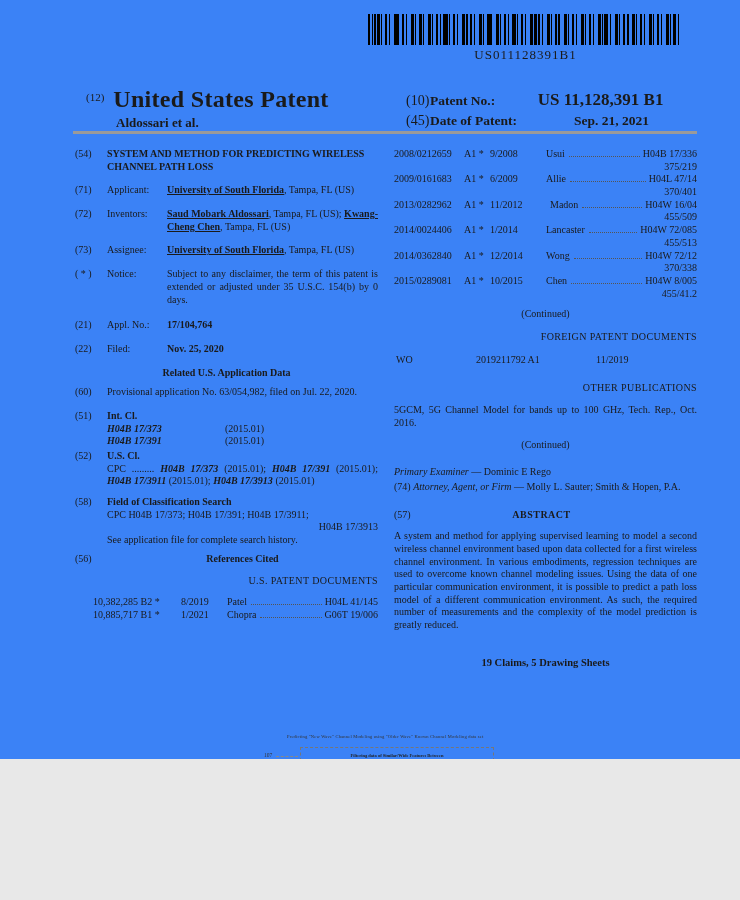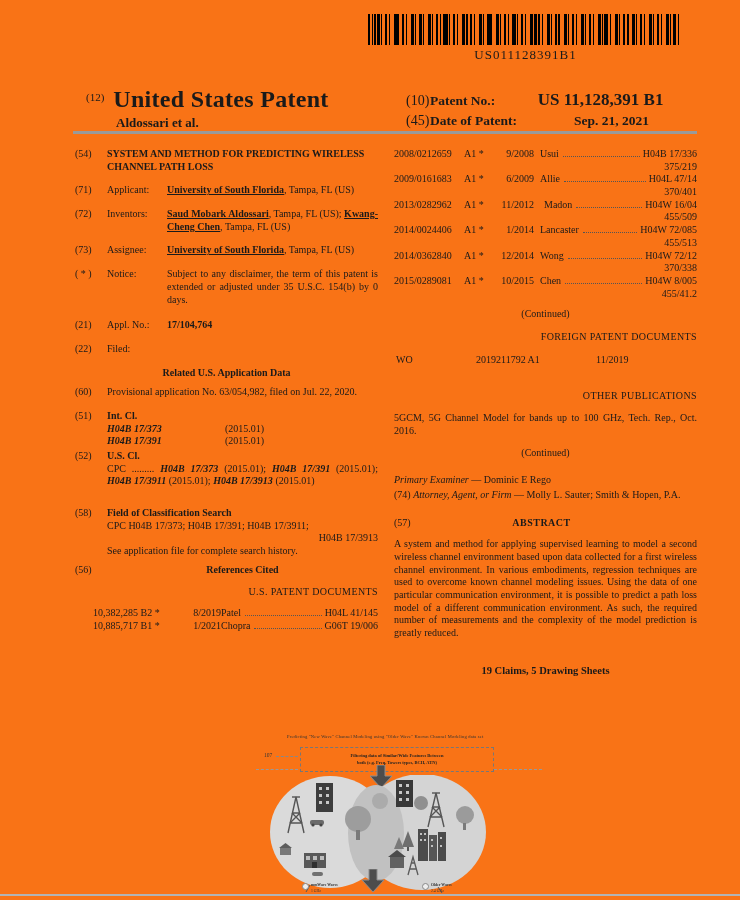--- a/index.html
+++ b/index.html
@@ -1,17 +1,17 @@
 <!DOCTYPE html>
 <html><head>
 <meta charset="utf-8">
 <style>
   html,body{margin:0;padding:0;background:#e8e8e8;}
   .page{
-    position:relative;width:740px;height:900px;background:#f97316;
+    position:relative;width:740px;height:759px;background:#3b82f6;
     font-family:"Liberation Serif","DejaVu Serif",serif;color:#1a1a1a;
     overflow:hidden;margin:0 auto;
   }
   
   .barcode-wrap{position:absolute;left:368px;top:14px;width:315px;text-align:center;}
   .barcode{
     height:31px;width:100%;
     background:
       repeating-linear-gradient(90deg,#000 0 2px,transparent 2px 4px,#000 4px 5px,transparent 5px 9px,#000 9px 12px,transparent 12px 13px,#000 13px 14px,transparent 14px 17px),
       repeating-linear-gradient(90deg,transparent 0 6px,#000 6px 8px,transparent 8px 23px);
@@ -41,31 +41,31 @@
   .bold{font-weight:bold;}
   .ital{font-style:italic;}
   .bi{font-weight:bold;font-style:italic;}
   .sec-head{text-align:center;font-weight:bold;margin-bottom:7px;}
   .sub-head{text-align:right;margin:9px 0 9px 0;letter-spacing:.4px;}
   .intcl-row{display:grid;grid-template-columns:118px 1fr;}
   .cpc-block{text-align:justify;}
   .fline2{text-align:right;}
   .ref-row{display:flex;align-items:baseline;padding-left:18px;}
   .ref-row .num{width:88px;white-space:nowrap;}
-  .ref-row .date{width:40px;text-align:right;white-space:nowrap;}
+  .ref-row .date{width:40px;margin-right:6px;white-space:nowrap;}
   .ref-row .nme{white-space:nowrap;}
   .ldr{flex:1;border-bottom:1px dotted #555;margin:0 3px 2px 4px;min-width:14px;}
   .cls{white-space:nowrap;}
   .rref .num{width:70px;}
   .rref .kind{width:26px;}
   .rref .date{width:44px;}
   .rref{padding-left:0;}
   .sub-line{text-align:right;}
   .continued{text-align:center;margin:8px 0 10px 0;}
-  .foreign-row{display:flex;margin:10px 0 24px 2px;}
+  .foreign-row{display:flex;margin:10px 0 16px 2px;}
   .foreign-row .off{width:80px;}
   .foreign-row .fnum{width:120px;}
   .claims{ text-align:center;font-weight:bold;margin-top:24px;font-size:10.5px;}
   .abs-head{display:grid;grid-template-columns:32px 1fr;margin:16px 0 8px 0;}
   .abs-head .ah{text-align:center;font-weight:bold;letter-spacing:.5px;padding-right:40px;}
   
   .fig{position:absolute;left:0;top:728px;width:740px;height:172px;}
   .fig-caption{position:absolute;left:287px;top:6px;font-size:4.5px;color:#333;letter-spacing:.2px;white-space:nowrap;}
   .fig-ref{position:absolute;left:264px;top:24px;font-size:5.5px;color:#333;}
   .fig-ref-leader{position:absolute;left:276px;top:28px;width:22px;border-top:1px dashed #888;}
@@ -153,20 +153,21 @@
 
       <div class="item3">
         <span class="tagc">(21)</span>
         <span>Appl. No.:</span>
         <span class="bold">17/104,764</span>
       </div>
 
       <div class="item3">
         <span class="tagc">(22)</span>
         <span>Filed:</span>
+        <span class="bold">Nov. 25, 2020</span>
       </div>
 
       <div class="sec-head">Related U.S. Application Data</div>
 
       <div class="item">
         <span class="tagc">(60)</span>
         <span class="just">Provisional application No. 63/054,982, filed on Jul. 22, 2020.</span>
       </div>
 
       <div class="item" style="margin-bottom:2px;">
@@ -177,21 +178,21 @@
               <span class="bi">H04B 17/373</span>
               <span>(2015.01)</span>
             </span>
           <span class="intcl-row">
               <span class="bi">H04B 17/391</span>
               <span>(2015.01)</span>
             </span>
         </span>
       </div>
 
-      <div class="item" style="margin-bottom:19px;">
+      <div class="item" style="margin-bottom:8px;">
         <span class="tagc">(52)</span>
         <span>
           <span class="bold">U.S. Cl.</span>
           <span class="cpc-block" style="display:block;"><span>CPC</span> <span>.........</span> <span class="bi">H04B 17/373</span><span> (2015.01); </span><span class="bi">H04B 17/391</span><span> (2015.01); </span><span class="bi">H04B 17/3911</span><span> (2015.01); </span><span class="bi">H04B 17/3913</span><span> (2015.01)</span></span>
         </span>
       </div>
 
       <div class="item" style="margin-bottom:6px;">
         <span class="tagc">(58)</span>
         <span>

